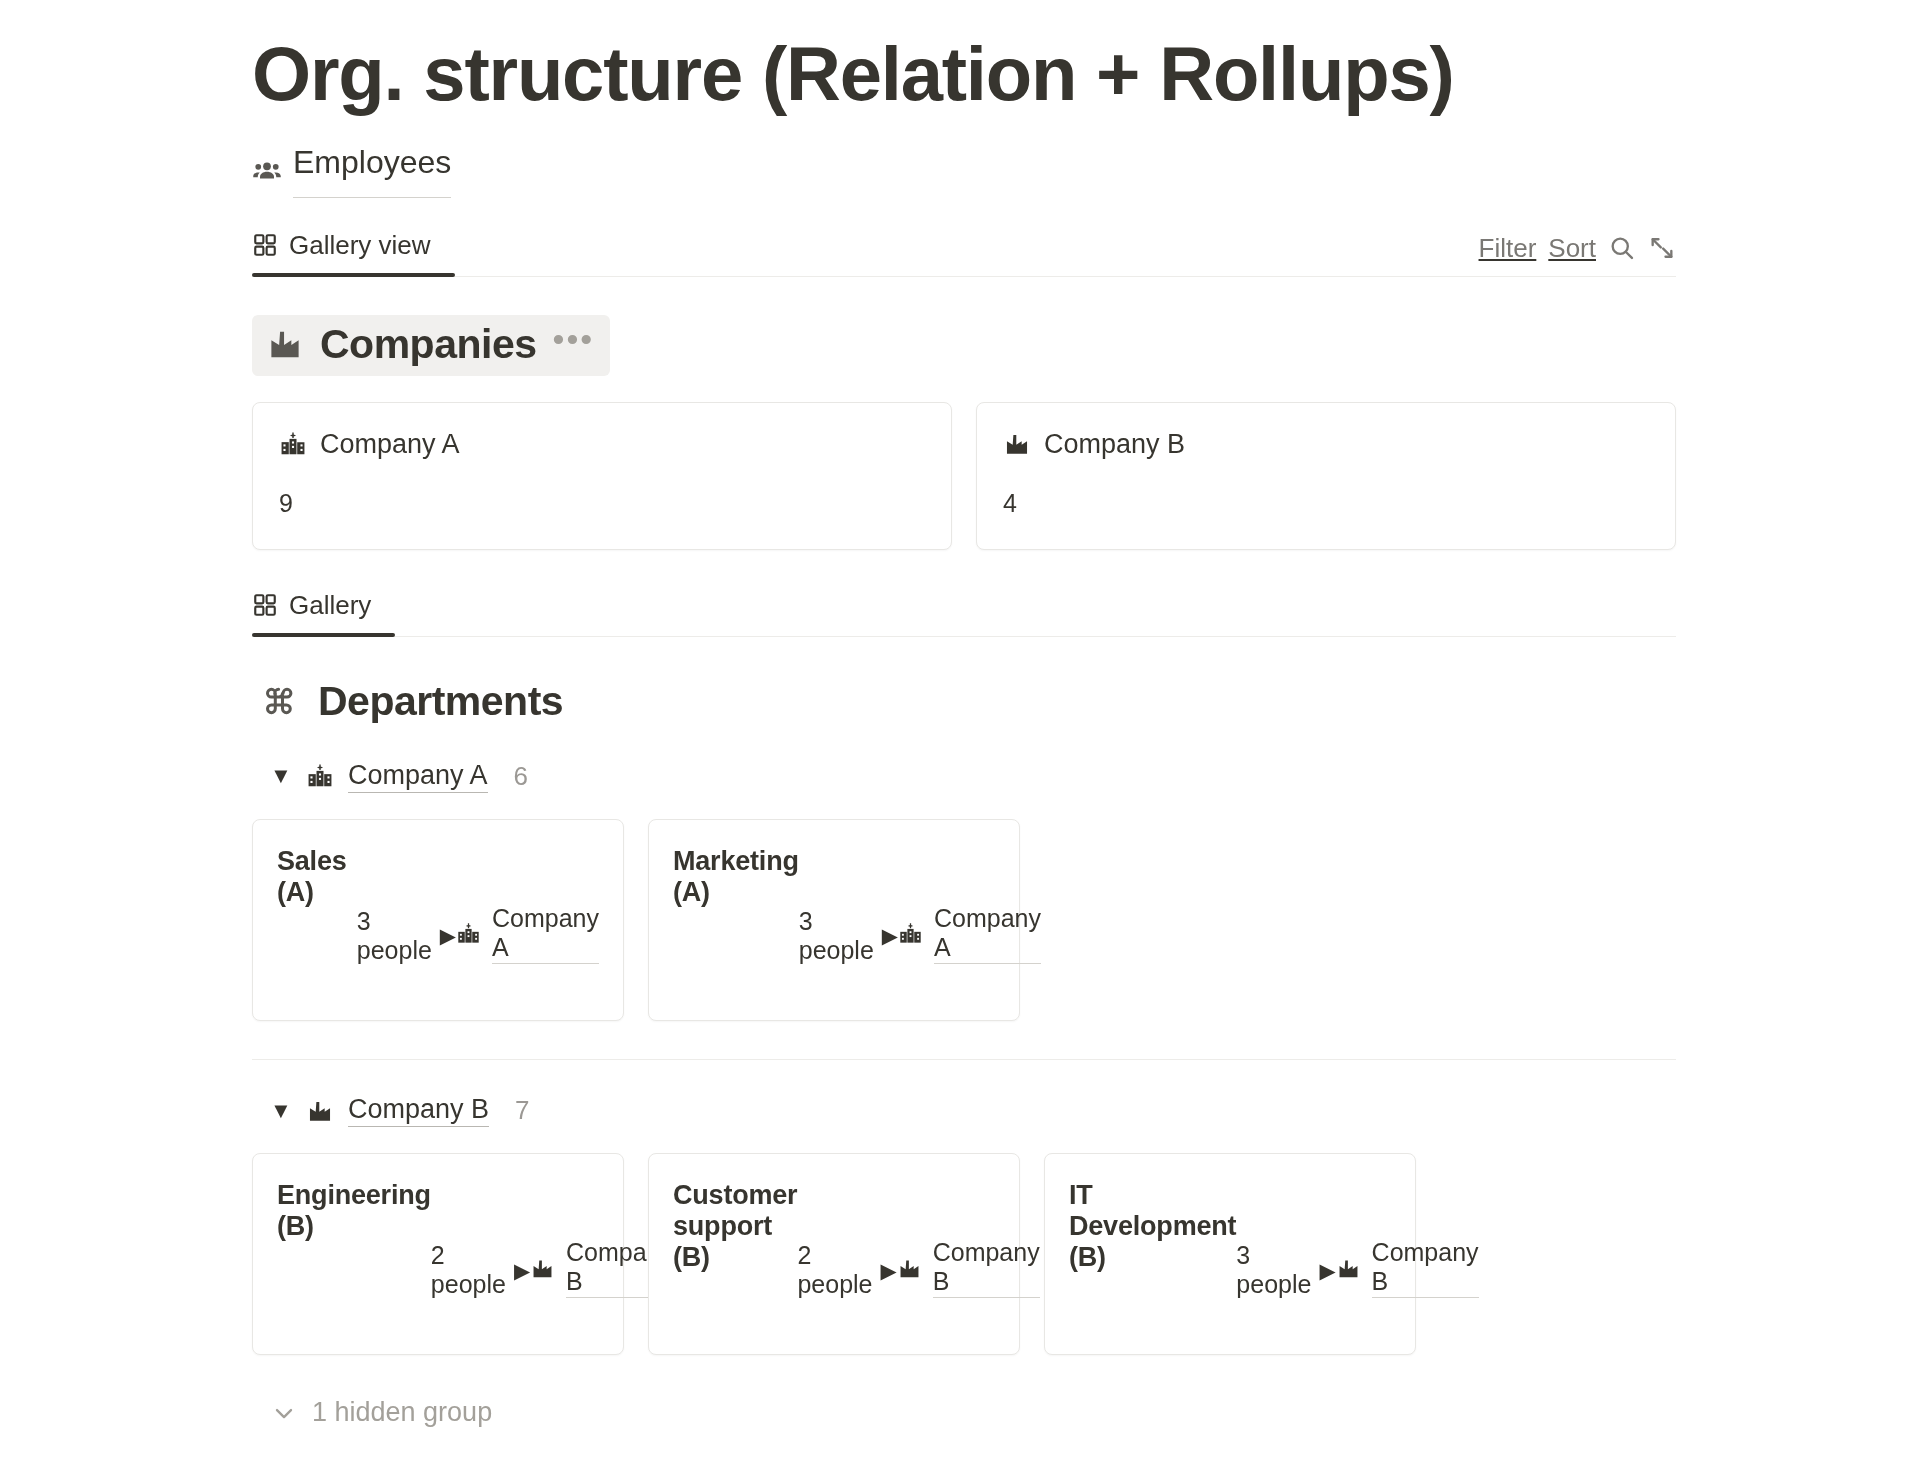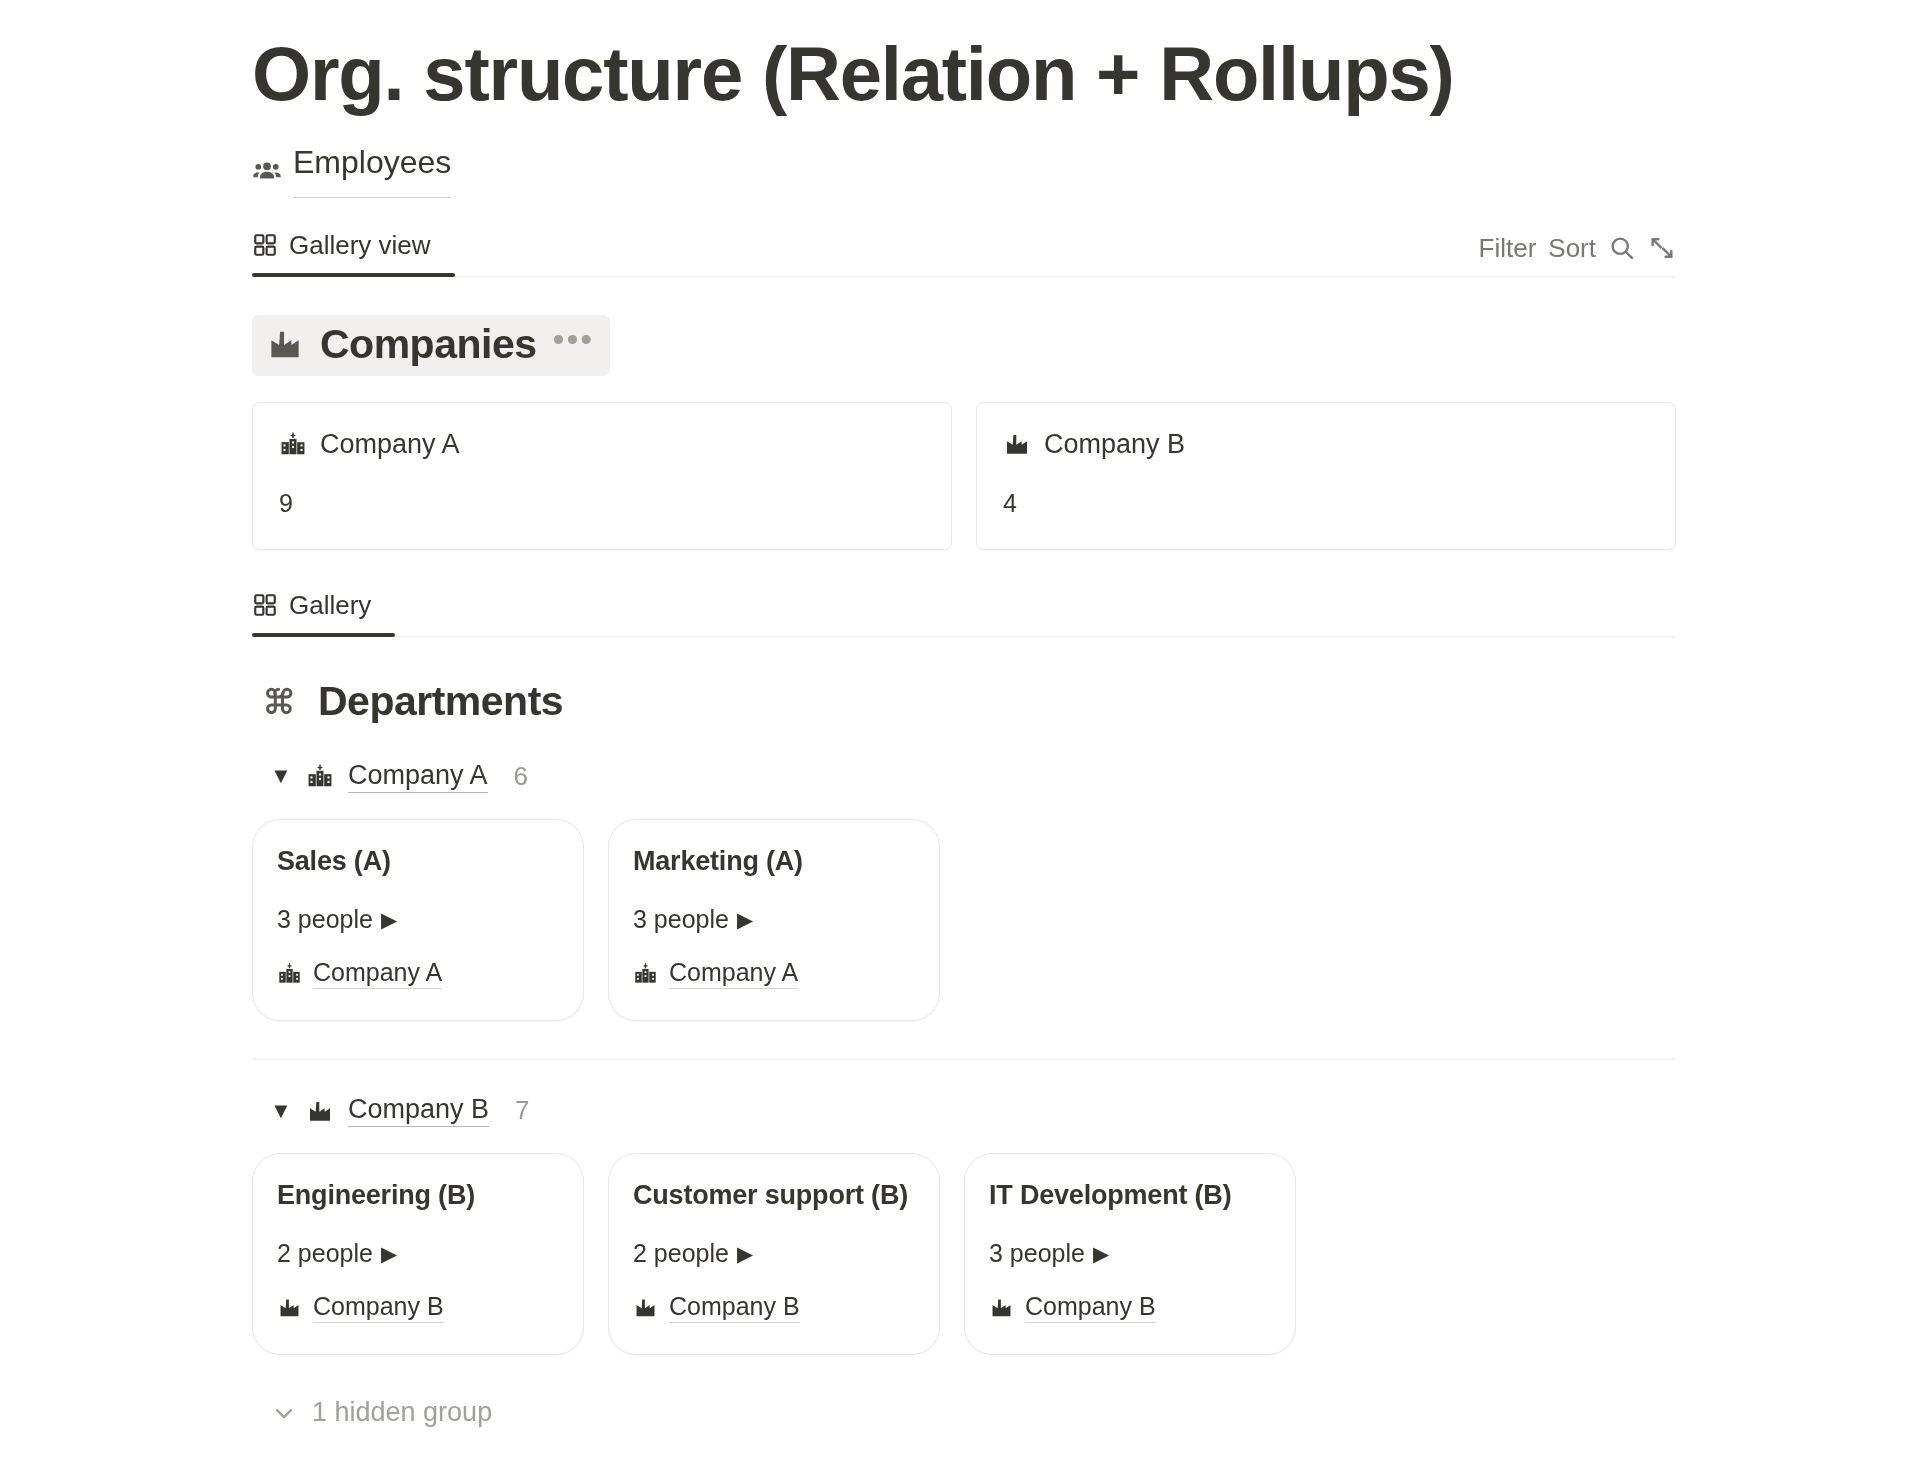--- a/index.html
+++ b/index.html
@@ -81,20 +81,21 @@
     left: 0; right: 0; bottom: -1.5px;
     height: 4px;
     background: #37352f;
     border-radius: 2px;
   }
   .toolbar-actions {
     display: flex;
     align-items: center;
     gap: 12px;
     padding-bottom: 14px;
+    text-decoration: underline;
   }
   .toolbar-action {
     font-size: 26px;
     color: #7a7874;
     line-height: 1;
   }
 
   
   .db-title-wrap {
     margin-top: 38px;
@@ -154,26 +155,25 @@
     font-size: 27px;
     color: #37352f;
   }
   .card-value {
     margin-top: 29px;
     font-size: 25px;
     color: #37352f;
   }
 
   .card.dept {
-    width: 332px;
+    width: 372px;
     height: 202px;
     padding: 26px 24px 22px 24px;
     display: flex;
-    flex-direction: column;
-    border-radius: 28px;
+    flex-direction: row;
   }
   .dept-title {
     font-size: 27px;
     font-weight: 700;
     color: #37352f;
     letter-spacing: -0.2px;
   }
   .dept-people {
     margin-top: 28px;
     font-size: 25px;

